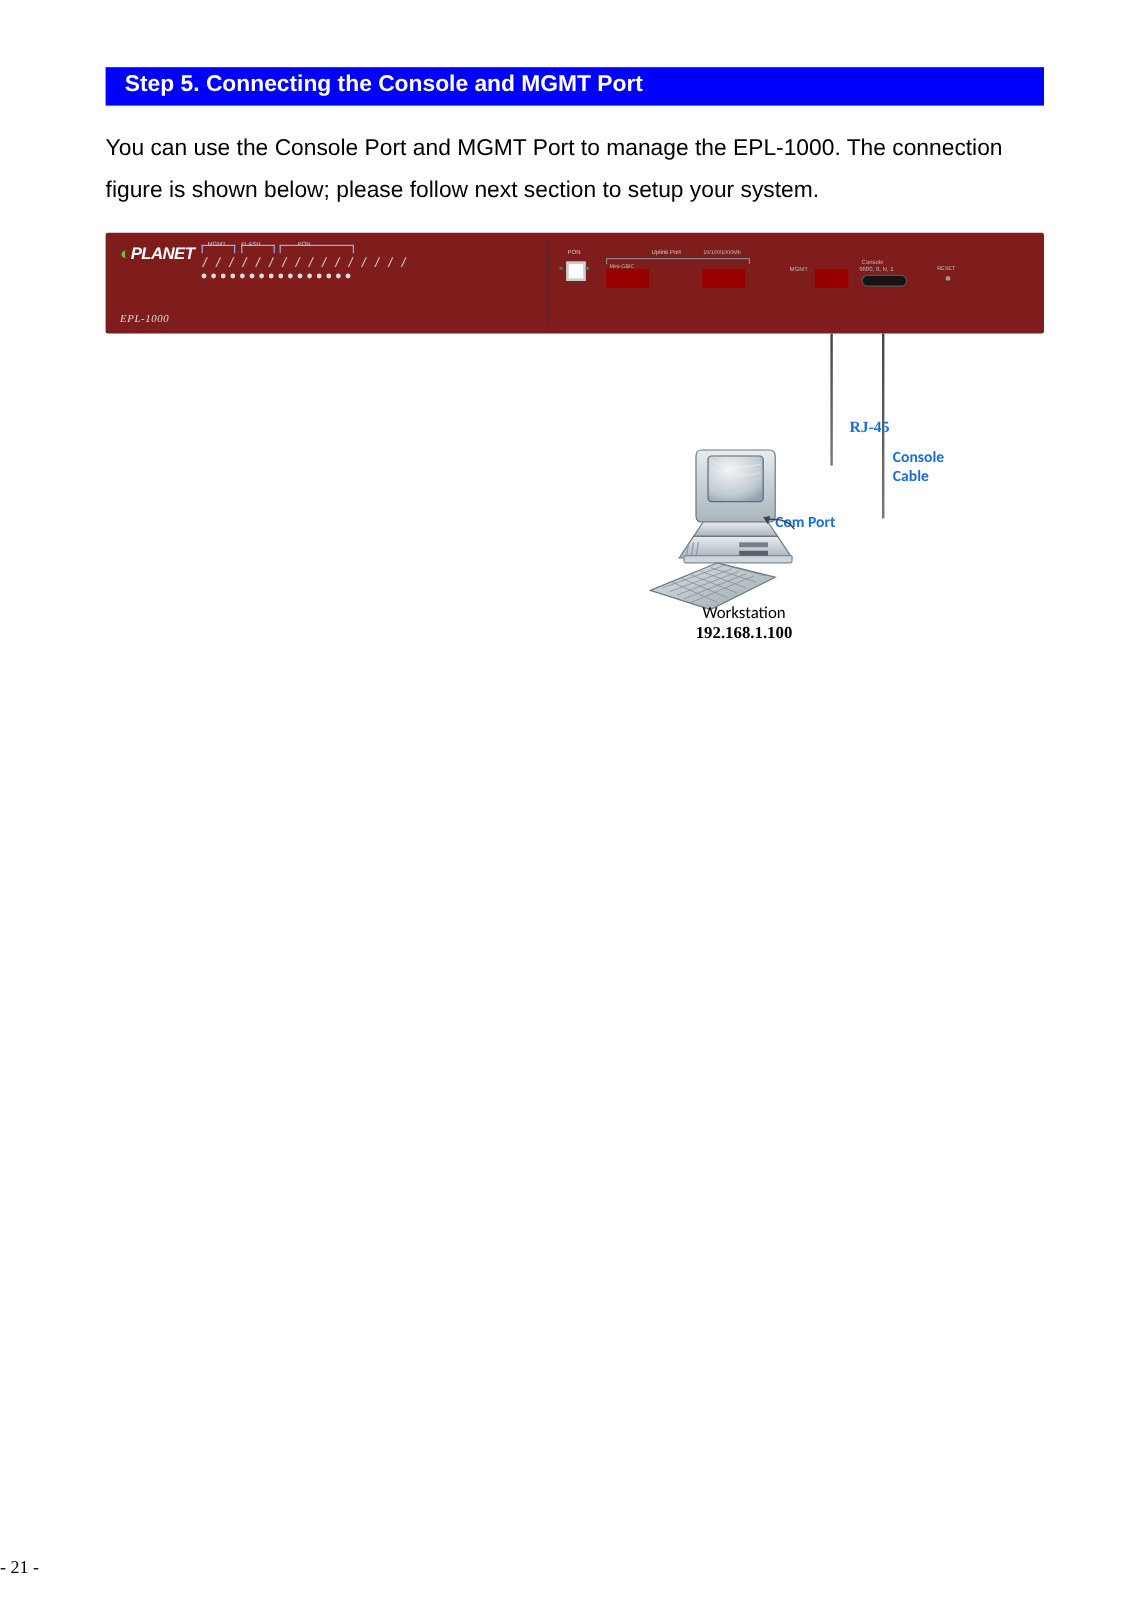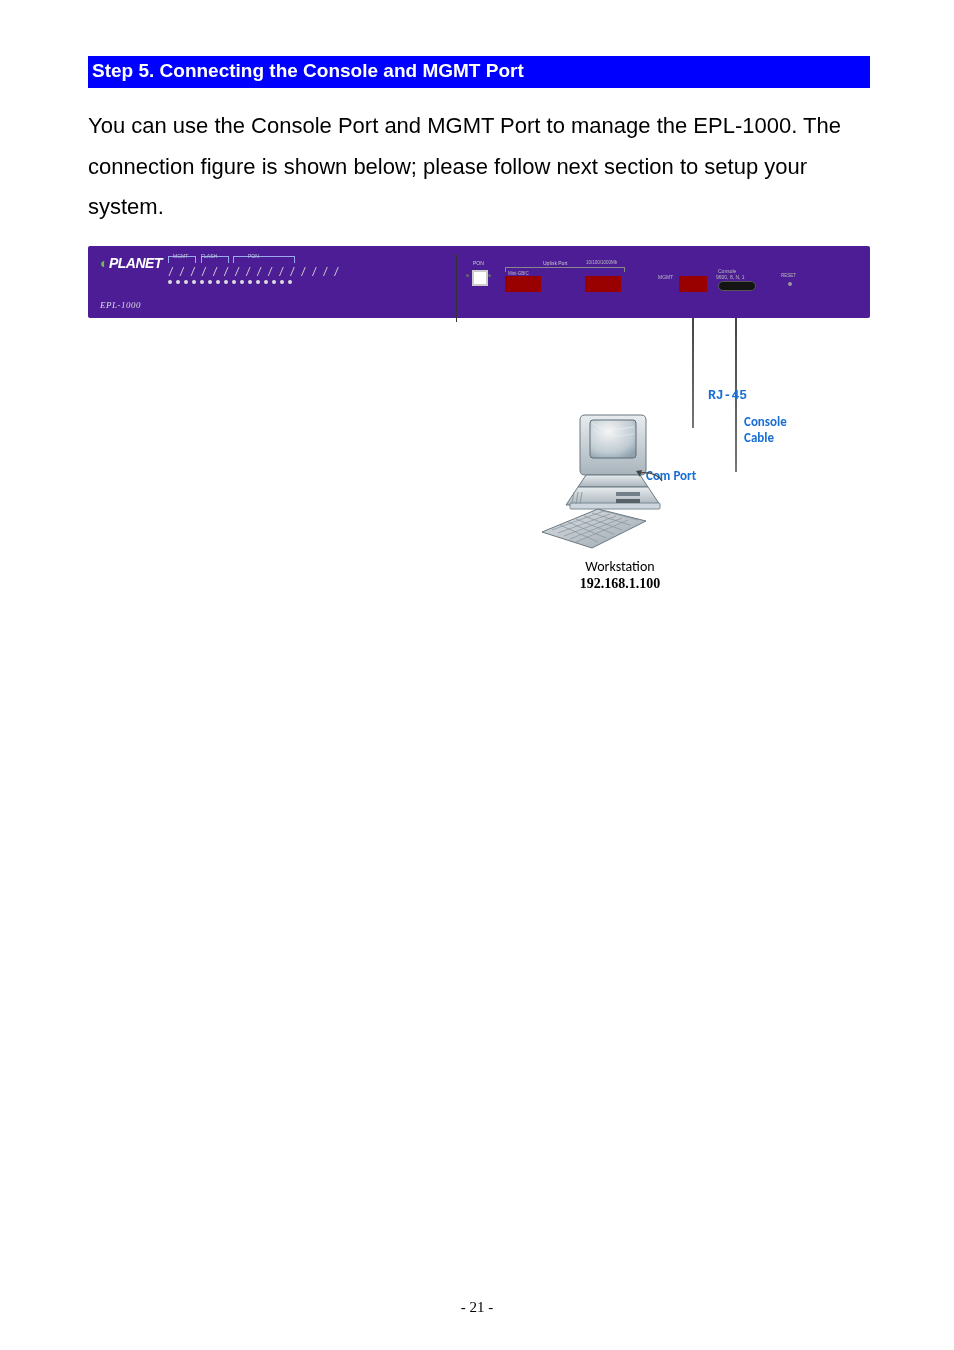--- a/index.html
+++ b/index.html
@@ -11,38 +11,38 @@
     height: 1350px;
     box-sizing: border-box;
     padding: 56px 84px 36px 88px;
     position: relative;
   }
   .step-bar {
     background: #0000ff;
     color: #fff;
     font-weight: bold;
     font-size: 19px;
-    padding: 4px 4px 6px 4px;
+    padding: 4px 4px 6px 16px;
     font-family: Arial, Helvetica, sans-serif;
   }
   .body-text {
-    font-size: 22px;
+    font-size: 19px;
     line-height: 1.85;
     margin-top: 18px;
     margin-bottom: 18px;
   }
   .figure {
     width: 100%;
     display: block;
   }
   
   .device-panel {
     width: 100%;
-    height: 72px;
-    background: #4c1d95;
+    height: 84px;
+    background: #7f1d1d;
     color: #ddd;
     position: relative;
     font-size: 6px;
     border-radius: 2px;
   }
   .planet-logo {
     position: absolute;
     left: 12px;
     top: 9px;
     font-family: Arial, Helvetica, sans-serif;
@@ -205,21 +205,21 @@
     top: 0;
     width: 2px;
     height: 154px;
     background: linear-gradient(#444,#777);
   }
   .label-rj45 {
     position: absolute;
     left: 620px;
     top: 70px;
     font-size: 13px;
-    font-family: Liberation Mono, monospace;
+    font-family: Liberation Serif, serif;
     color: #1a6fd6;
     font-weight: 600;
   }
   .label-console-cable {
     position: absolute;
     left: 656px;
     top: 96px;
     font-size: 13px;
     font-family: "Segoe UI", Calibri, Arial, sans-serif;
     color: #1a6fd6;
@@ -231,21 +231,21 @@
     left: 558px;
     top: 150px;
     font-size: 13px;
     font-family: "Segoe UI", Calibri, Arial, sans-serif;
     color: #1a6fd6;
     font-weight: 600;
   }
   .workstation-label {
     position: absolute;
     left: 467px;
-    top: 240px;
+    top: 224px;
     font-size: 14px;
     text-align: center;
     width: 130px;
     font-family: Calibri, "Segoe UI", Arial, sans-serif;
     color: #000;
   }
   .workstation-ip {
     font-family: "Times New Roman", serif;
     font-size: 14px;
     font-weight: bold;
@@ -254,21 +254,21 @@
   .computer-svg {
     position: absolute;
     left: 450px;
     top: 90px;
   }
   .page-number {
     position: absolute;
     bottom: 34px;
     left: 0;
     right: 0;
-    text-align: center;
+    text-align: left;
     font-family: "Times New Roman", serif;
     font-size: 15px;
   }
 </style>
 </head>
 <body>
 
 <div class="step-bar">
   <span>Step 5. Connecting the Console and MGMT Port</span>
 </div>

